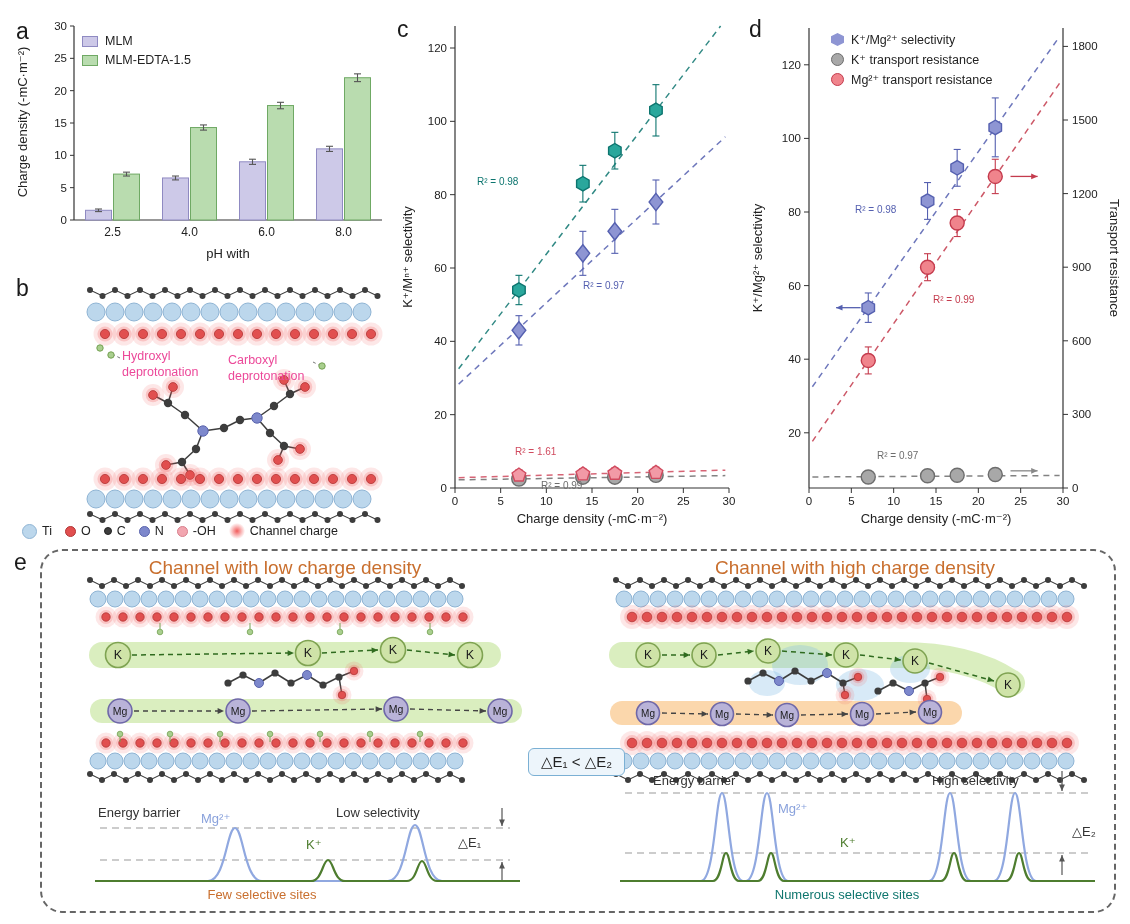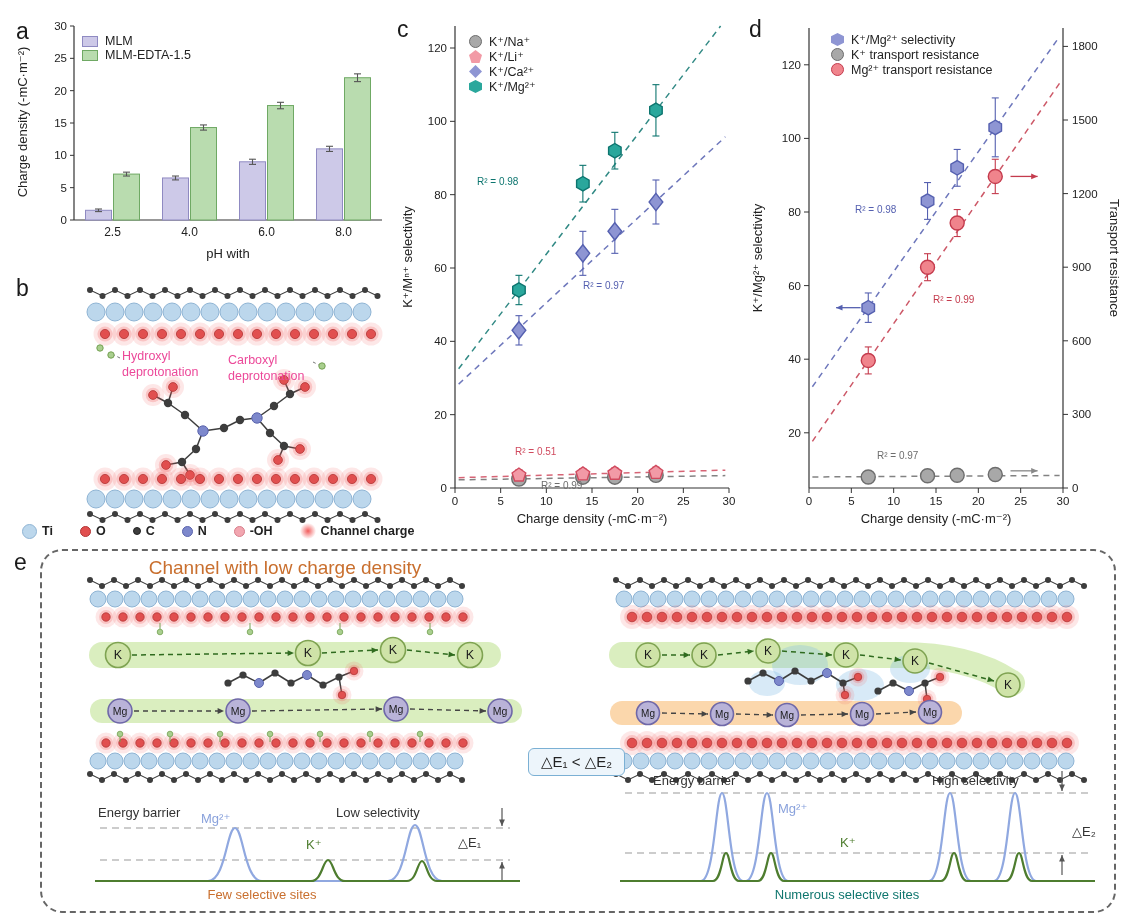--- a/index.html
+++ b/index.html
@@ -5,35 +5,35 @@
 *{box-sizing:border-box;margin:0;padding:0;}
 body{background:#ffffff;}
 .fig{position:relative;width:1130px;height:924px;background:#fff;font-family:"Liberation Sans","DejaVu Sans",sans-serif;color:#222;overflow:hidden;}
 .panel{position:absolute;}
 .panel svg{position:absolute;left:0;top:0;}
 .plabel{position:absolute;font-size:23px;color:#1a1a1a;z-index:5;}
 .ylabel,.ylabel-r{position:absolute;font-size:13px;white-space:nowrap;text-align:center;width:220px;height:16px;z-index:4;}
 .ylabel{transform:rotate(-90deg);}
 .ylabel-r{transform:rotate(90deg);}
 .xlabel{position:absolute;font-size:13px;white-space:nowrap;transform:translateX(-50%);z-index:4;}
-.legend{position:absolute;display:flex;flex-direction:column;font-size:12.5px;z-index:4;text-align:center;}
+.legend{position:absolute;display:flex;flex-direction:column;gap:5px;font-size:12.5px;z-index:4;text-align:center;}
 .lrow{display:flex;align-items:center;gap:7px;white-space:nowrap;}
 .sw{display:inline-block;width:13px;height:13px;flex:0 0 auto;}
 .sw.rect{width:16px;height:11px;}
 .sw.circle{border-radius:50%;}
 .sw.pentagon{clip-path:polygon(50% 0%,100% 38%,81% 100%,19% 100%,0% 38%);}
 .sw.diamond{clip-path:polygon(50% 0%,100% 50%,50% 100%,0% 50%);}
 .sw.hexagon{clip-path:polygon(50% 0%,100% 25%,100% 75%,50% 100%,0% 75%,0% 25%);}
 .sw.c15{width:15px;height:15px;border-radius:50%;}
 .sw.c11{width:11px;height:11px;border-radius:50%;}
 .sw.c8{width:8px;height:8px;border-radius:50%;}
 .sw.c16{width:16px;height:16px;border-radius:50%;}
 .r2{position:absolute;font-size:10px;white-space:nowrap;z-index:4;}
 .anno{position:absolute;font-size:12.5px;white-space:pre-line;line-height:1.25;color:#ec4899;z-index:4;}
-.blegend{position:absolute;display:flex;align-items:center;gap:27px;font-size:12.5px;z-index:4;font-weight:bold;}
+.blegend{position:absolute;display:flex;align-items:center;gap:13px;font-size:12.5px;z-index:4;}
 .bitem{display:flex;align-items:center;gap:5px;white-space:nowrap;}
 .eborder{position:absolute;border:2px dashed #666;border-radius:22px;z-index:1;}
 .etitle{position:absolute;font-size:19px;text-align:center;z-index:4;}
 .elab{position:absolute;font-size:13px;white-space:nowrap;z-index:4;}
 .elab.center{text-align:center;}
 .ebox{position:absolute;border:1.5px solid #7bb0d4;background:#edf5fb;border-radius:6px;padding:4px 12px;font-size:15px;color:#222;z-index:4;}
 #panel-a{left:10px;top:8px;width:382px;height:257px;}
 #panel-b{left:10px;top:263px;width:382px;height:287px;}
 #panel-c{left:395px;top:8px;width:347px;height:527px;}
 #panel-d{left:745px;top:8px;width:380px;height:527px;}
@@ -477,41 +477,23 @@
         <polygon points="123.9,313.7 130.8,322.3 123.9,331.0 117.1,322.3" fill="#8e95d3" stroke="#5560b0" stroke-width="1.4"></polygon>
         <polygon points="187.9,236.7 194.7,245.3 187.9,254.0 181.0,245.3" fill="#8e95d3" stroke="#5560b0" stroke-width="1.4"></polygon>
         <polygon points="219.8,214.7 226.7,223.3 219.8,232.0 213.0,223.3" fill="#8e95d3" stroke="#5560b0" stroke-width="1.4"></polygon>
         <polygon points="260.9,185.4 267.8,194.0 260.9,202.6 254.1,194.0" fill="#8e95d3" stroke="#5560b0" stroke-width="1.4"></polygon>
         <polygon points="123.9,274.8 130.2,278.4 130.2,285.6 123.9,289.2 117.7,285.6 117.7,278.4" fill="#2aa79c" stroke="#0d756f" stroke-width="1.4"></polygon>
         <polygon points="187.9,168.5 194.1,172.1 194.1,179.3 187.9,182.9 181.6,179.3 181.6,172.1" fill="#2aa79c" stroke="#0d756f" stroke-width="1.4"></polygon>
         <polygon points="219.8,135.5 226.1,139.1 226.1,146.3 219.8,149.9 213.6,146.3 213.6,139.1" fill="#2aa79c" stroke="#0d756f" stroke-width="1.4"></polygon>
         <polygon points="260.9,95.1 267.2,98.7 267.2,105.9 260.9,109.5 254.7,105.9 254.7,98.7" fill="#2aa79c" stroke="#0d756f" stroke-width="1.4"></polygon>
       </svg>
     <div class="xlabel" style="left:197px;top:503px;">Charge density (-mC·m⁻²)</div>
-    <div class="legend" style="left:74px;top:26px;">
-      <div class="lrow">
-          <span class="sw circle" style="background: rgb(168, 168, 168); border: 1.5px solid rgb(109, 109, 109);"></span>
-          <span>K⁺/Na⁺</span>
-        </div>
-      <div class="lrow">
-          <span class="sw pentagon" style="background: rgb(242, 154, 166);"></span>
-          <span>K⁺/Li⁺</span>
-        </div>
-      <div class="lrow">
-          <span class="sw diamond" style="background: rgb(142, 149, 211);"></span>
-          <span>K⁺/Ca²⁺</span>
-        </div>
-      <div class="lrow">
-          <span class="sw hexagon" style="background: rgb(42, 167, 156);"></span>
-          <span>K⁺/Mg²⁺</span>
-        </div>
-    </div>
     <div class="r2" style="left: 82px; top: 168px; color: rgb(13, 117, 111);">R² = 0.98</div>
     <div class="r2" style="left: 188px; top: 272px; color: rgb(85, 96, 176);">R² = 0.97</div>
-    <div class="r2" style="left: 120px; top: 438px; color: rgb(208, 74, 94);">R² = 0.51</div>
+    <div class="r2" style="left: 120px; top: 438px; color: rgb(208, 74, 94);">R² = 1.61</div>
     <div class="r2" style="left: 146px; top: 472px; color: rgb(109, 109, 109);">R² = 0.99</div>
   </div>
 
   <div class="panel" id="panel-d">
     <div class="plabel" style="left:4px;top:8px;">d</div>
     <div class="ylabel" style="left:-97px;top:242px;">K⁺/Mg²⁺ selectivity</div>
     <div class="ylabel-r" style="left:259px;top:242px;">Transport resistance</div>
     <svg id="svg-d" width="380" height="527">
         <line x1="64" y1="20" x2="64" y2="480" stroke="#333" stroke-width="1.2"></line>
         <line x1="318" y1="20" x2="318" y2="480" stroke="#333" stroke-width="1.2"></line>
@@ -1364,20 +1346,21 @@
         <line x1="615" y1="250" x2="1080" y2="250" stroke="#999" stroke-width="1" stroke-dasharray="7 5"></line>
         <line x1="615" y1="310" x2="1080" y2="310" stroke="#999" stroke-width="1" stroke-dasharray="7 5"></line>
         <path d="M 610 338 L 691 338 C 704.65 338 705.7 250 712 250 C 718.3 250 719.35 338 733 338 L 736 338 C 749.65 338 750.7 250 757 250 C 763.3 250 764.35 338 778 338 L 919 338 C 932.65 338 933.7 250 940 250 C 946.3 250 947.35 338 961 338 L 984 338 C 997.65 338 998.7 250 1005 250 C 1011.3 250 1012.35 338 1026 338 L 1085 338" stroke="#90a8e0" stroke-width="2.2" fill="none"></path>
         <path d="M 610 338 L 703 338 C 711.45 338 712.1 310 716 310 C 719.9 310 720.55 338 729 338 L 748 338 C 756.45 338 757.1 310 761 310 C 764.9 310 765.55 338 774 338 L 931 338 C 939.45 338 940.1 310 944 310 C 947.9 310 948.55 338 957 338 L 996 338 C 1004.45 338 1005.1 310 1009 310 C 1012.9 310 1013.55 338 1022 338 L 1085 338" stroke="#4e7d2f" stroke-width="2.2" fill="none"></path>
         <line x1="1052" y1="228" x2="1052" y2="248" stroke="#555" stroke-width="1.2" stroke-dasharray="none"></line>
         <polygon points="1052.0,248.0 1049.1,241.6 1054.9,241.6" fill="#555"></polygon>
         <line x1="1052" y1="332" x2="1052" y2="312" stroke="#555" stroke-width="1.2" stroke-dasharray="none"></line>
         <polygon points="1052.0,312.0 1054.9,318.4 1049.1,318.4" fill="#555"></polygon>
       </svg>
     <div class="etitle" style="left: 110px; top: 14px; width: 330px; color: rgb(201, 111, 46);">Channel with low charge density</div>
+    <div class="etitle" style="left: 680px; top: 14px; width: 330px; color: rgb(201, 111, 46);">Channel with high charge density</div>
     <div class="ebox" style="left:518px;top:205px;">△E₁ &lt; △E₂</div>
 
     <div class="elab" style="left: 88px; top: 262px; color: rgb(51, 51, 51);">Energy barrier</div>
     <div class="elab" style="left: 191px; top: 268px; color: rgb(138, 162, 220);">Mg²⁺</div>
     <div class="elab" style="left: 296px; top: 294px; color: rgb(78, 125, 47);">K⁺</div>
     <div class="elab" style="left: 326px; top: 262px; color: rgb(51, 51, 51);">Low selectivity</div>
     <div class="elab" style="left: 448px; top: 292px; color: rgb(51, 51, 51);">△E₁</div>
     <div class="elab center" style="left: 142px; top: 344px; width: 220px; color: rgb(201, 111, 46);">Few selective sites</div>
 
     <div class="elab" style="left: 643px; top: 230px; color: rgb(51, 51, 51);">Energy barrier</div>

